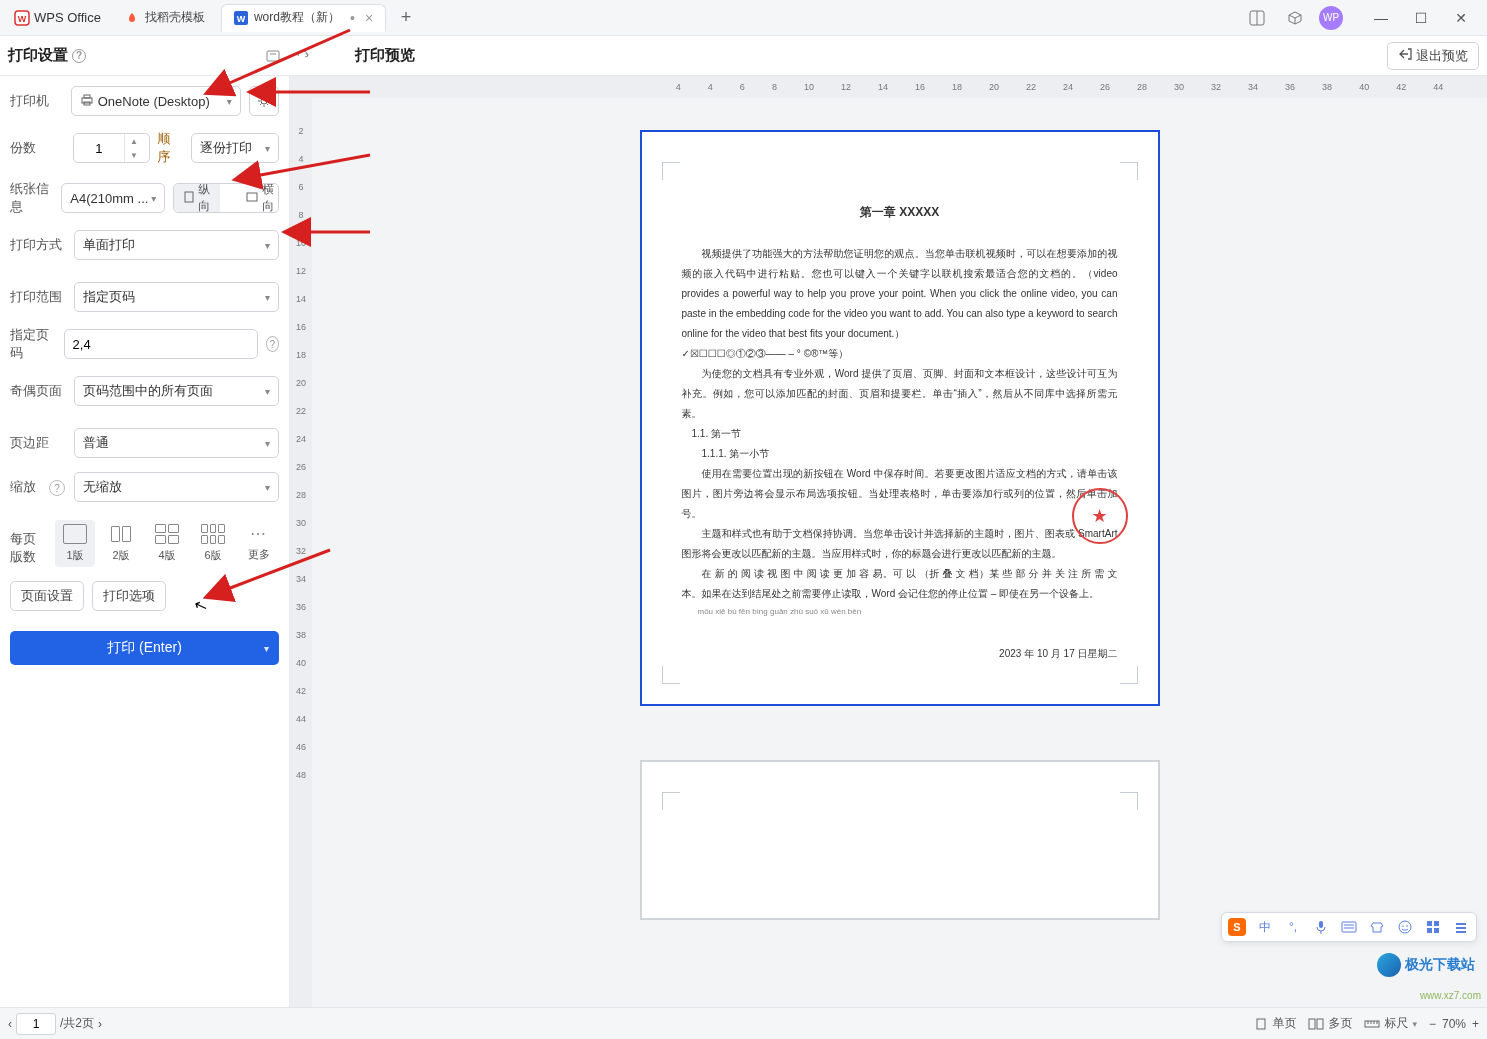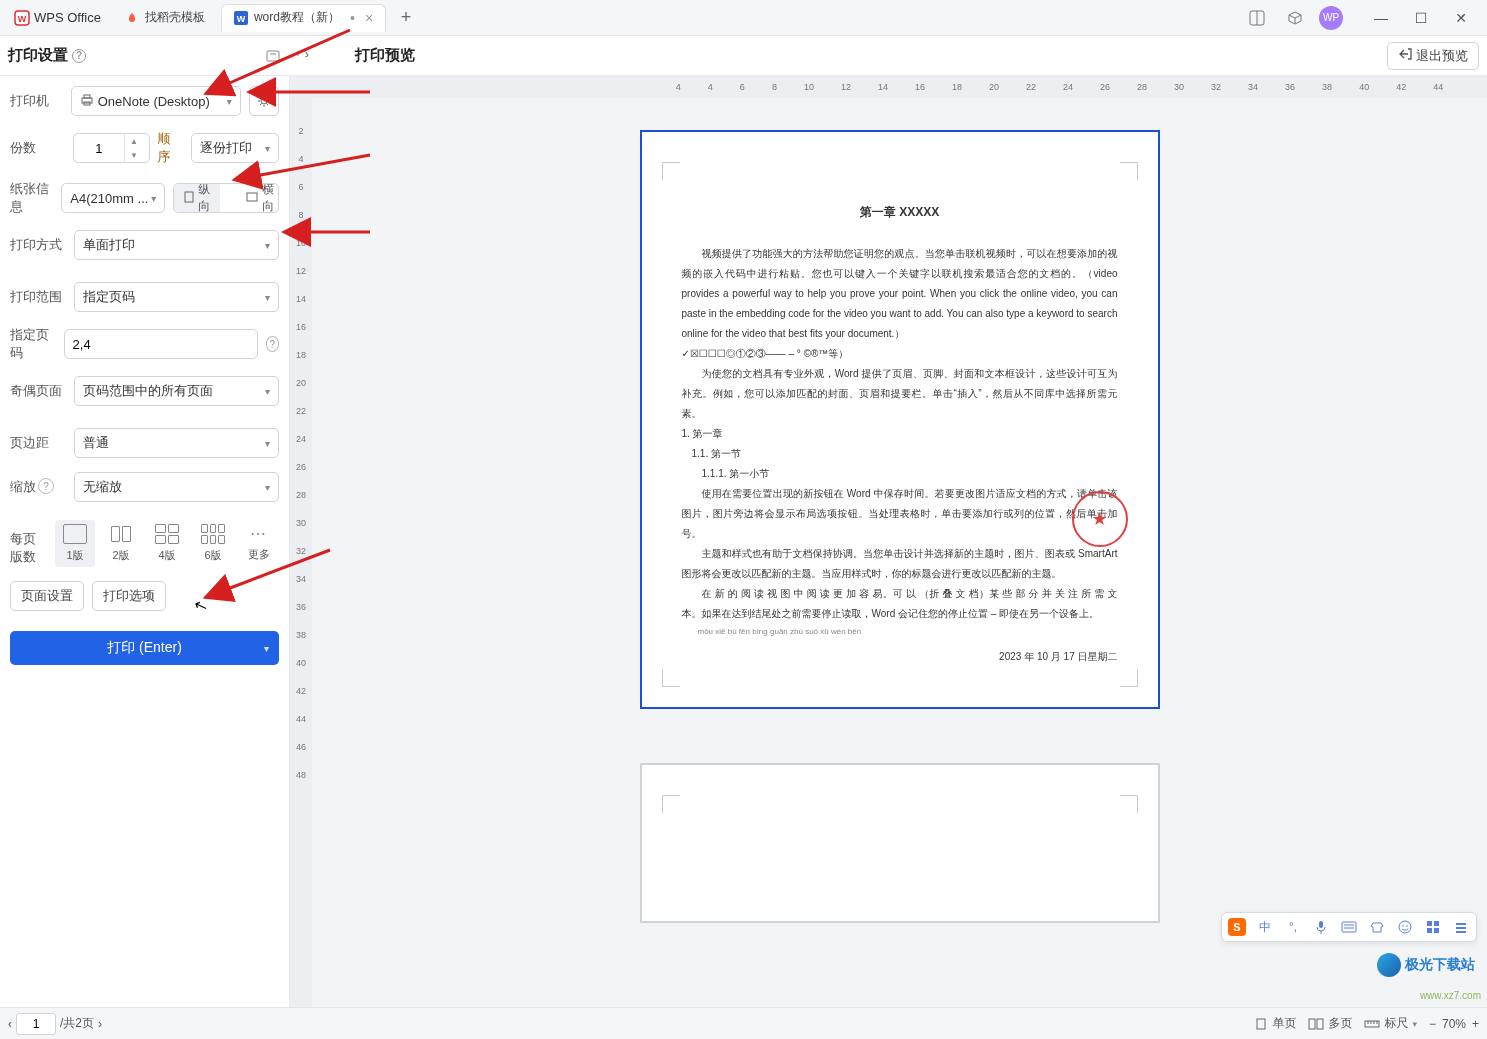--- a/index.html
+++ b/index.html
@@ -73,21 +73,21 @@
 .page { width: 520px; background: #fff; margin: 54px auto 8px; border: 2px solid #1d4ed8; position: relative; padding: 68px 40px 40px; font-size: 10px; line-height: 2; color: #333; text-align: justify; }
 .page.next { border-color: #d0d3d8; height: 160px; padding: 20px; }
 .corner { position: absolute; width: 18px; height: 18px; }
 .corner.tl { top: 30px; left: 20px; border-left: 1px solid #c7cbd2; border-top: 1px solid #c7cbd2; }
 .corner.tr { top: 30px; right: 20px; border-right: 1px solid #c7cbd2; border-top: 1px solid #c7cbd2; }
 .corner.bl { bottom: 20px; left: 20px; border-left: 1px solid #c7cbd2; border-bottom: 1px solid #c7cbd2; }
 .corner.br { bottom: 20px; right: 20px; border-right: 1px solid #c7cbd2; border-bottom: 1px solid #c7cbd2; }
 .page h3 { text-align: center; font-size: 12px; font-weight: 600; margin-bottom: 20px; }
 .page h4 { text-align: center; font-size: 11px; font-weight: 400; margin-bottom: 16px; }
 .page p { text-indent: 2em; }
-.page .date { text-align: right; margin-top: 7px; font-size: 10px; }
+.page .date { text-align: right; margin-top: 24px; font-size: 10px; }
 .stamp { position: absolute; right: 30px; bottom: 160px; width: 56px; height: 56px; border: 2px solid #e04040; border-radius: 50%; display: flex; align-items: center; justify-content: center; color: #e04040; font-size: 18px; }
 .stamp::before { content: "★"; }
 .watermark { position: absolute; right: 6px; bottom: 6px; font-size: 10px; color: #8fb860; }
 .logo-wm { position: absolute; right: 12px; bottom: 30px; display: flex; align-items: center; gap: 4px; font-size: 14px; color: #2a7ed0; font-weight: 600; }
 .logo-wm .sw { width: 24px; height: 24px; border-radius: 50%; background: linear-gradient(135deg,#2aa8e0,#1b5fb0); }
 
 
 .arrow { position: absolute; pointer-events: none; }
 .cursor { position: absolute; left: 194px; top: 596px; font-size: 16px; color: #000; transform: rotate(-20deg); }
 
@@ -284,21 +284,21 @@
 
     <div class="row" style="margin-top:22px">
       <div class="rlabel">页边距</div>
       <div class="sel">
           <span>普通</span>
           <span class="chev">▾</span>
         </div>
     </div>
 
     <div class="row">
-      <div class="rlabel" style="display:flex;align-items:flex-start;gap:2px">
+      <div class="rlabel" style="display:flex;align-items:flex-end;gap:13px">
           <span>缩放</span>
           <span class="help-q">?</span>
         </div>
       <div class="sel">
           <span>无缩放</span>
           <span class="chev">▾</span>
         </div>
     </div>
 
     <div class="row" style="align-items:flex-start">
@@ -409,21 +409,20 @@
 
     <div class="page">
       <div class="corner tl"></div>
         <div class="corner tr"></div>
         <div class="corner bl"></div>
         <div class="corner br"></div>
       <h3>第一章  XXXXX</h3>
       <p>视频提供了功能强大的方法帮助您证明您的观点。当您单击联机视频时，可以在想要添加的视频的嵌入代码中进行粘贴。您也可以键入一个关键字以联机搜索最适合您的文档的。（video provides a powerful way to help you prove your point. When you click the online video, you can paste in the embedding code for the video you want to add. You can also type a keyword to search online for the video that best fits your document.）</p>
       <div style="text-indent:0">✓☒☐☐☐◎①②③—— –   °  ©®™等）</div>
       <p>为使您的文档具有专业外观，Word 提供了页眉、页脚、封面和文本框设计，这些设计可互为补充。例如，您可以添加匹配的封面、页眉和提要栏。单击“插入”，然后从不同库中选择所需元素。</p>
-      <div style="text-indent:0">1.   第一章</div>
       <div style="text-indent:1em">1.1.   第一节</div>
       <div style="text-indent:2em">1.1.1.   第一小节</div>
       <p>使用在需要位置出现的新按钮在 Word 中保存时间。若要更改图片适应文档的方式，请单击该图片，图片旁边将会显示布局选项按钮。当处理表格时，单击要添加行或列的位置，然后单击加号。</p>
       <p>主题和样式也有助于文档保持协调。当您单击设计并选择新的主题时，图片、图表或 SmartArt 图形将会更改以匹配新的主题。当应用样式时，你的标题会进行更改以匹配新的主题。</p>
       <p>在 新 的 阅 读 视 图 中 阅 读 更 加 容 易。可 以 （折 叠 文 档）某 些 部 分 并 关 注 所 需 文 本。如果在达到结尾处之前需要停止读取，Word 会记住您的停止位置 – 即使在另一个设备上。</p>
       <div style="font-size:8px;color:#888;text-indent:2em">mǒu xiē bù fēn bìng guān zhù suǒ xū wén běn</div>
       <div class="date">2023 年 10 月 17 日星期二</div>
       <div class="stamp"></div>
     </div>
     <div class="page next">

